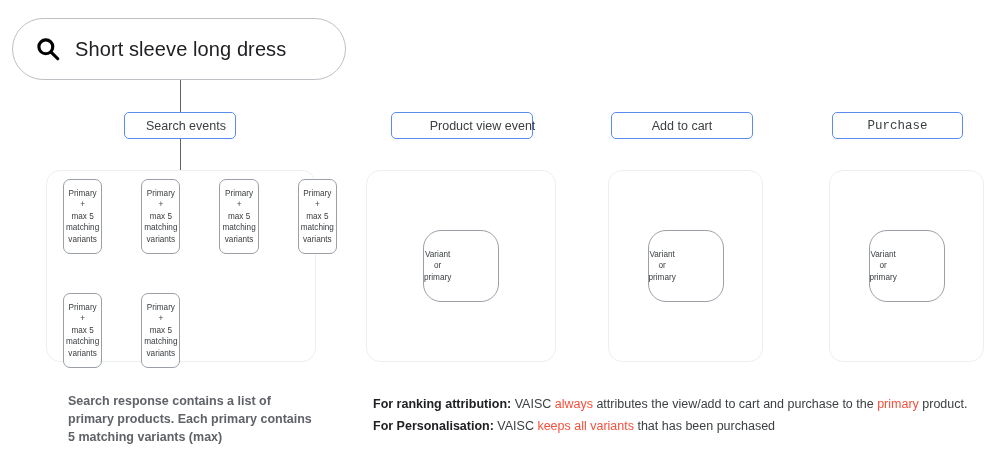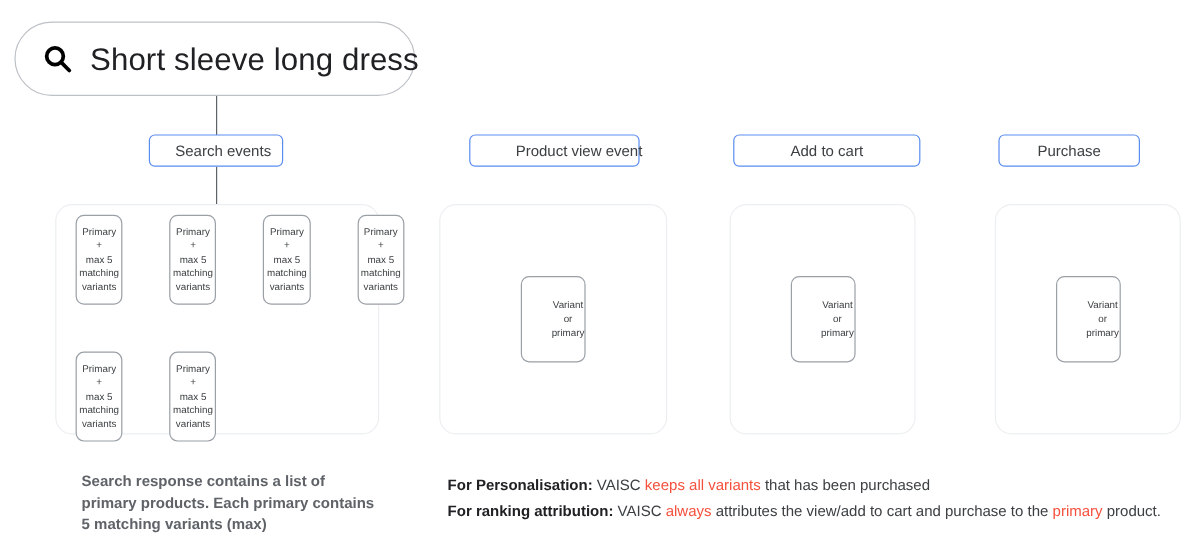--- a/index.html
+++ b/index.html
@@ -32,21 +32,21 @@
     padding: 0 22px;
   }
   .search-icon {
     width: 26px;
     height: 26px;
     flex: 0 0 26px;
     display: block;
     margin-right: 14px;
   }
   .search-text {
-    font-size: 26px;
+    font-size: 20px;
     color: #202124;
     letter-spacing: .1px;
     white-space: nowrap;
   }
 
   
   .connector {
     position: absolute;
     background: #5f6368;
     width: 1.4px;
@@ -64,22 +64,22 @@
     background: #ffffff;
     display: flex;
     align-items: center;
     justify-content: center;
     font-size: 12.5px;
     color: #3c4043;
     white-space: nowrap;
   }
   .chip-1 { left: 124px; top: 112px; width: 112px; padding-left: 12px; }
   .chip-2 { left: 391px; top: 112px; width: 142px; padding-left: 41px; }
-  .chip-3 { left: 611px; top: 112px; width: 156px; }
-  .chip-4 { left: 832px; top: 112px; width: 118px; }
+  .chip-3 { left: 611px; top: 112px; width: 142px; }
+  .chip-4 { left: 832px; top: 112px; width: 131px; font-family: Liberation Mono, monospace; }
 
   
   .panel {
     position: absolute;
     box-sizing: border-box;
     top: 170px;
     height: 192px;
     border: 1.6px solid #eceff1;
     border-radius: 14px;
     background: #ffffff;
@@ -117,28 +117,28 @@
     padding: 2px;
   }
 
   
   .single-card {
     position: absolute;
     left: 50%;
     top: 50%;
     transform: translate(-50%, -50%);
     box-sizing: border-box;
-    width: 54px;
+    width: 76px;
     height: 72px;
     border: 1px solid #9aa0a6;
-    border-radius: 7px;
-    background: #ffffff;
-    display: flex;
-    align-items: center;
-    justify-content: flex-end;
+    border-radius: 18px;
+    background: #ffffff;
+    display: flex;
+    align-items: center;
+    justify-content: flex-start;
     text-align: center;
     font-size: 8.2px;
     line-height: 11.5px;
     color: #3c4043;
   }
 
   
   .caption-left {
     position: absolute;
     left: 68px;
@@ -269,18 +269,18 @@
       <span>or</span><br>
       <span>primary</span>
     </span>
   </div>
 </div>
 
 <div class="caption-left">Search response contains a list of primary products. Each primary contains 5 matching variants (max)</div>
 
 <div class="notes">
   <div class="note-line">
+    <b>For ranking attribution:</b><span> VAISC </span><span class="hl">always</span><span> attributes the view/add to cart and purchase to the </span><span class="hl">primary</span><span> product.</span>
+  </div>
+  <div class="note-line">
     <b>For Personalisation:</b><span> VAISC </span><span class="hl">keeps all variants</span><span> that has been purchased</span>
   </div>
-  <div class="note-line">
-    <b>For ranking attribution:</b><span> VAISC </span><span class="hl">always</span><span> attributes the view/add to cart and purchase to the </span><span class="hl">primary</span><span> product.</span>
-  </div>
 </div>
 
 </body></html>

